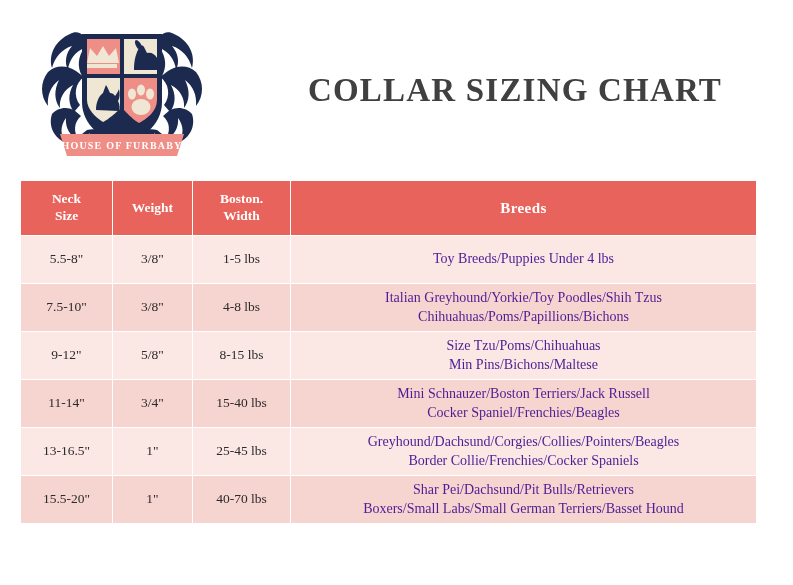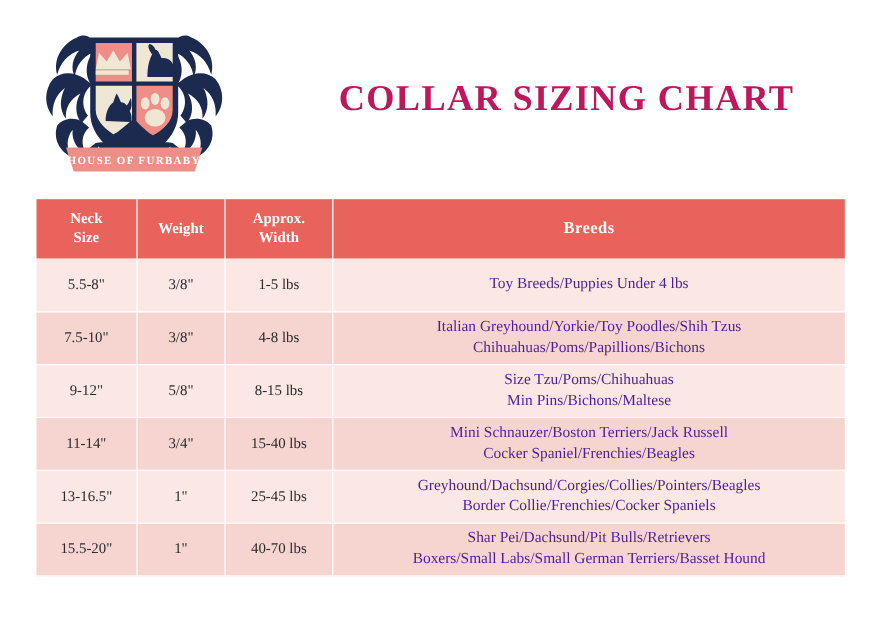--- a/index.html
+++ b/index.html
@@ -40,28 +40,28 @@
 
   .chart-title {
     position: absolute;
     left: 265px;
     top: 72px;
     width: 500px;
     font-family: "Liberation Serif", serif;
     font-size: 33px;
     font-weight: bold;
     letter-spacing: 1.2px;
-    color: #be185d;
+    color: #404040;
     text-align: center;
   }
 
   
   .table-wrap {
     position: absolute;
-    left: 32px;
+    left: 20px;
     top: 180px;
     width: 737px;
   }
   table.sizing {
     border-collapse: collapse;
     width: 737px;
     table-layout: fixed;
   }
   table.sizing th, table.sizing td {
     border: 1px solid #ffffff;
@@ -170,21 +170,21 @@
       <thead>
         <tr>
           <th>
             <span class="cell-line">Neck</span>
             <span class="cell-line">Size</span>
           </th>
           <th>
             <span class="cell-line">Weight</span>
           </th>
           <th>
-            <span class="cell-line">Approx.</span>
+            <span class="cell-line">Boston.</span>
             <span class="cell-line">Width</span>
           </th>
           <th class="breeds-head">
             <span class="cell-line">Breeds</span>
           </th>
         </tr>
       </thead>
       <tbody>
         <tr class="band-a">
           <td>5.5-8"</td>

